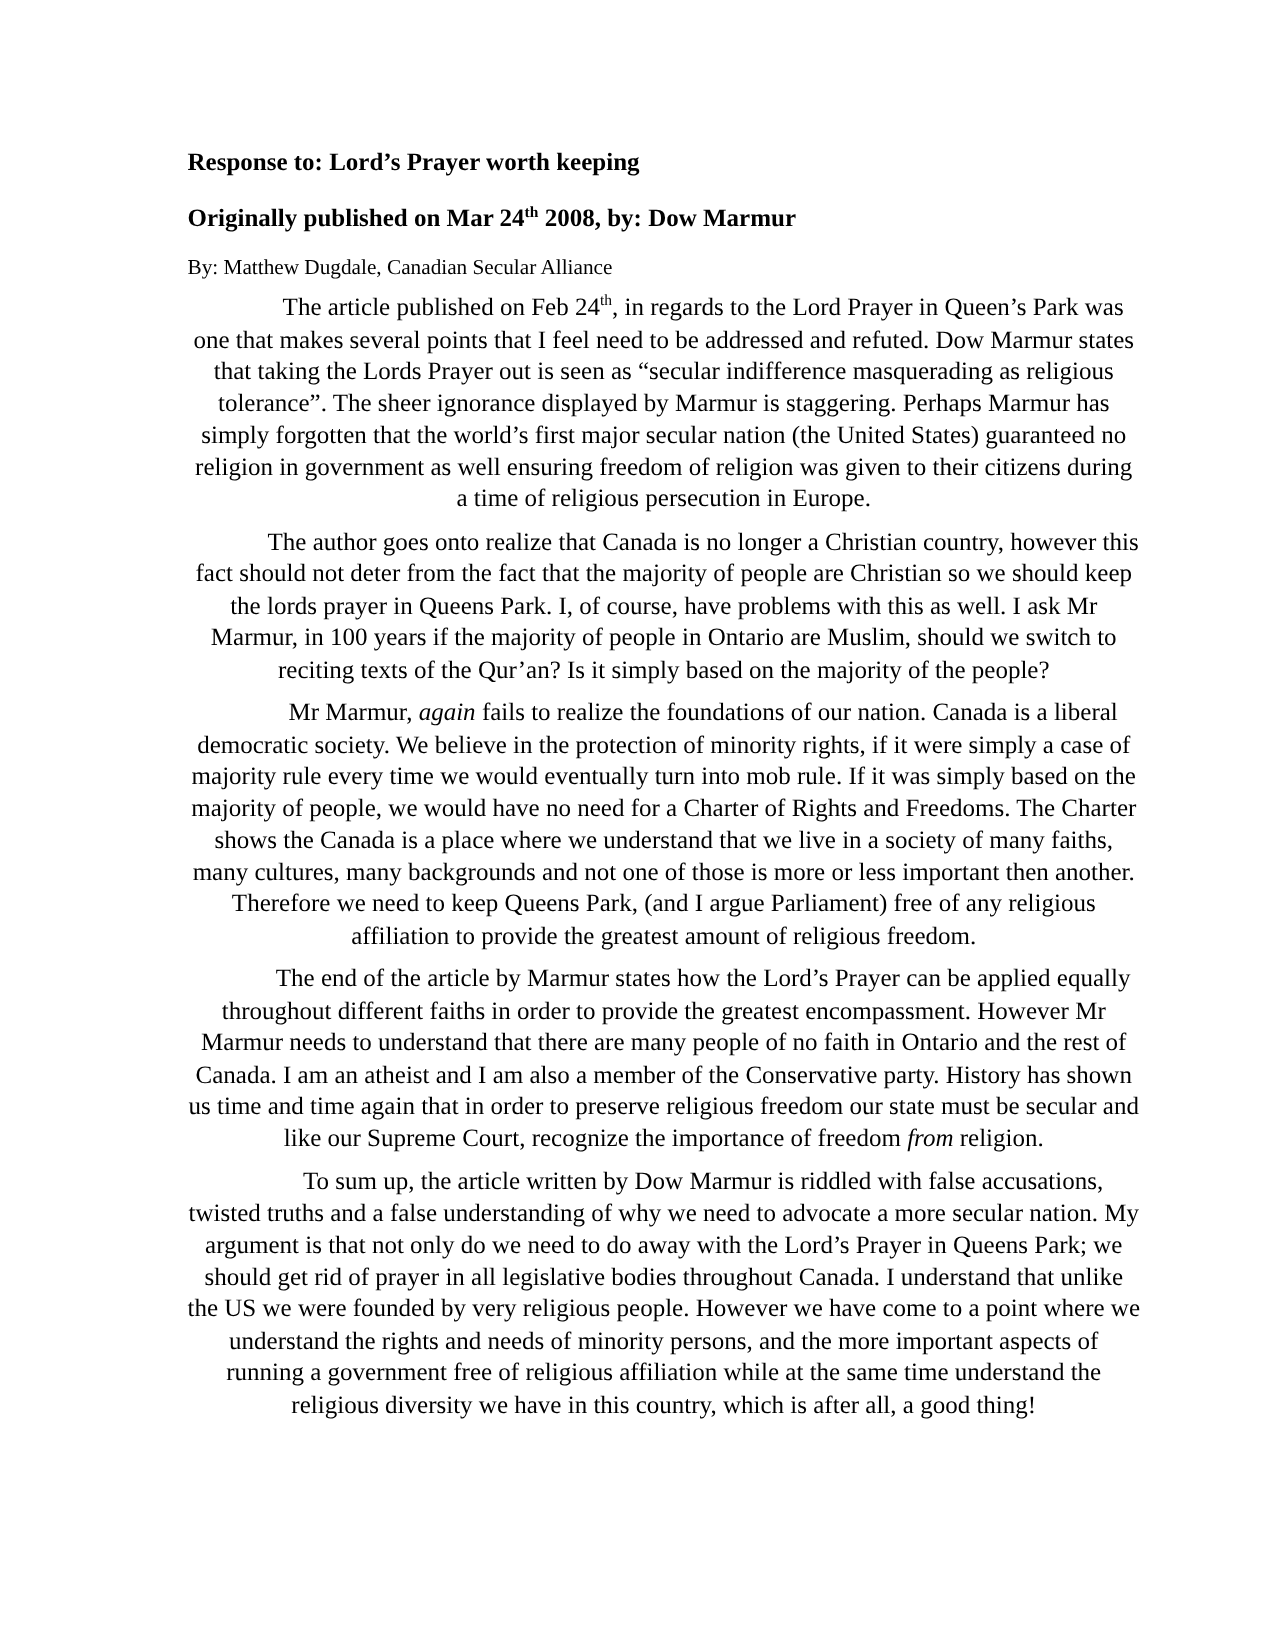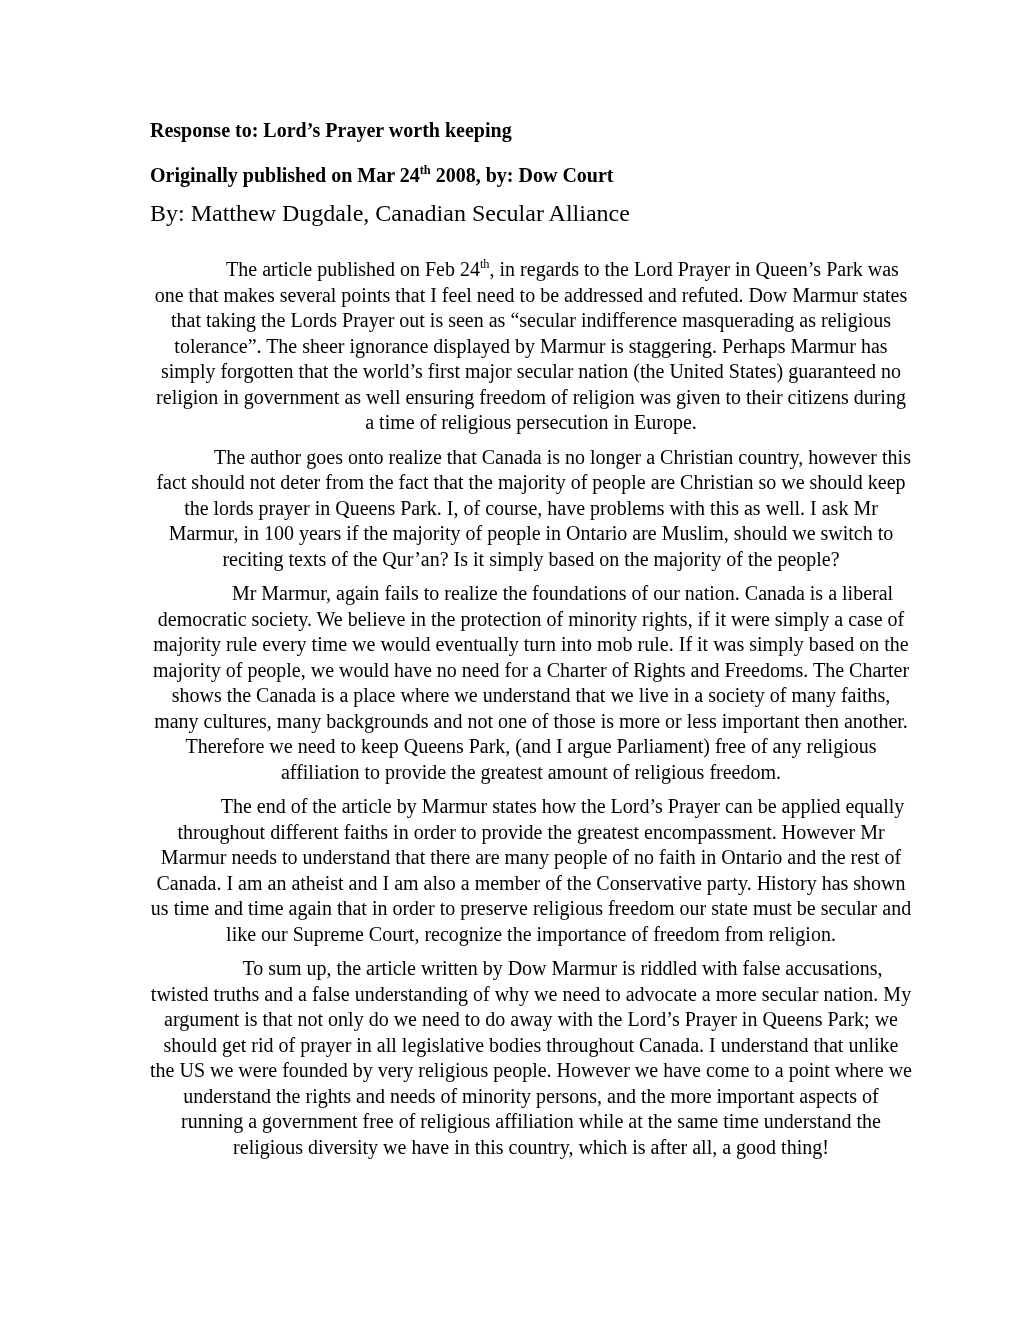--- a/index.html
+++ b/index.html
@@ -24,48 +24,49 @@
   .heading {
     font-size: 20px;
     line-height: 25px;
     font-weight: bold;
     margin: 0 0 20px 0;
   }
   .heading.published {
     margin-bottom: 13px;
   }
   .byline {
-    font-size: 24px;
+    font-size: 17px;
     line-height: 25px;
     font-weight: normal;
-    margin: 0 0 31px 0;
+    margin: 0 0 8px 0;
   }
   .body-para {
     font-size: 20px;
     line-height: 25.5px;
     margin: 0 0 9px 0;
     text-indent: 63px;
     text-align: center;
   }
   .sup {
     vertical-align: super;
     font-size: 0.62em;
     line-height: 0;
   }
   .italic {
+    font-style: italic;
   }
 </style>
 </head>
 <body>
 
 <div class="page">
 
   <p class="heading">Response to: Lord’s Prayer worth keeping</p>
 
-  <p class="heading published"><span>Originally published on Mar 24</span><span class="sup">th</span><span> 2008, by: Dow Court</span></p>
+  <p class="heading published"><span>Originally published on Mar 24</span><span class="sup">th</span><span> 2008, by: Dow Marmur</span></p>
 
   <p class="byline">By: Matthew Dugdale, Canadian Secular Alliance</p>
 
   <div>
       <p class="body-para"><span>The article published on Feb 24</span><span class="sup">th</span><span>, in regards to the Lord Prayer in Queen’s Park was one that makes several points that I feel need to be addressed and refuted. Dow Marmur states that taking the Lords Prayer out is seen as “secular indifference masquerading as religious tolerance”. The sheer ignorance displayed by Marmur is staggering. Perhaps Marmur has simply forgotten that the world’s first major secular nation (the United States) guaranteed no religion in government as well ensuring freedom of religion was given to their citizens during a time of religious persecution in Europe.</span></p>
       <p class="body-para"><span>The author goes onto realize that Canada is no longer a Christian country, however this fact should not deter from the fact that the majority of people are Christian so we should keep the lords prayer in Queens Park. I, of course, have problems with this as well. I ask Mr Marmur, in 100 years if the majority of people in Ontario are Muslim, should we switch to reciting texts of the Qur’an? Is it simply based on the majority of the people?</span></p>
       <p class="body-para"><span>Mr Marmur, </span><span class="italic">again</span><span> fails to realize the foundations of our nation. Canada is a liberal democratic society. We believe in the protection of minority rights, if it were simply a case of majority rule every time we would eventually turn into mob rule. If it was simply based on the majority of people, we would have no need for a Charter of Rights and Freedoms. The Charter shows the Canada is a place where we understand that we live in a society of many faiths, many cultures, many backgrounds and not one of those is more or less important then another. Therefore we need to keep Queens Park, (and I argue Parliament) free of any religious affiliation to provide the greatest amount of religious freedom.</span></p>
       <p class="body-para"><span>The end of the article by Marmur states how the Lord’s Prayer can be applied equally throughout different faiths in order to provide the greatest encompassment. However Mr Marmur needs to understand that there are many people of no faith in Ontario and the rest of Canada. I am an atheist and I am also a member of the Conservative party. History has shown us time and time again that in order to preserve religious freedom our state must be secular and like our Supreme Court, recognize the importance of freedom </span><span class="italic">from</span><span> religion.</span></p>
       <p class="body-para"><span>To sum up, the article written by Dow Marmur is riddled with false accusations, twisted truths and a false understanding of why we need to advocate a more secular nation. My argument is that not only do we need to do away with the Lord’s Prayer in Queens Park; we should get rid of prayer in all legislative bodies throughout Canada. I understand that unlike the US we were founded by very religious people. However we have come to a point where we understand the rights and needs of minority persons, and the more important aspects of running a government free of religious affiliation while at the same time understand the religious diversity we have in this country, which is after all, a good thing!</span></p>
     </div>

